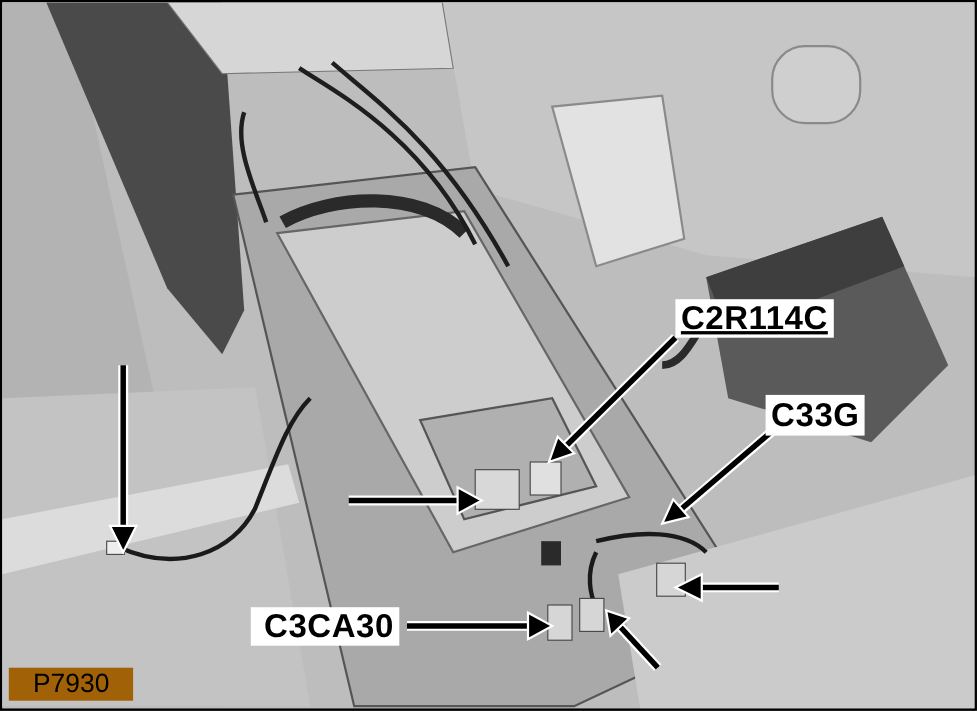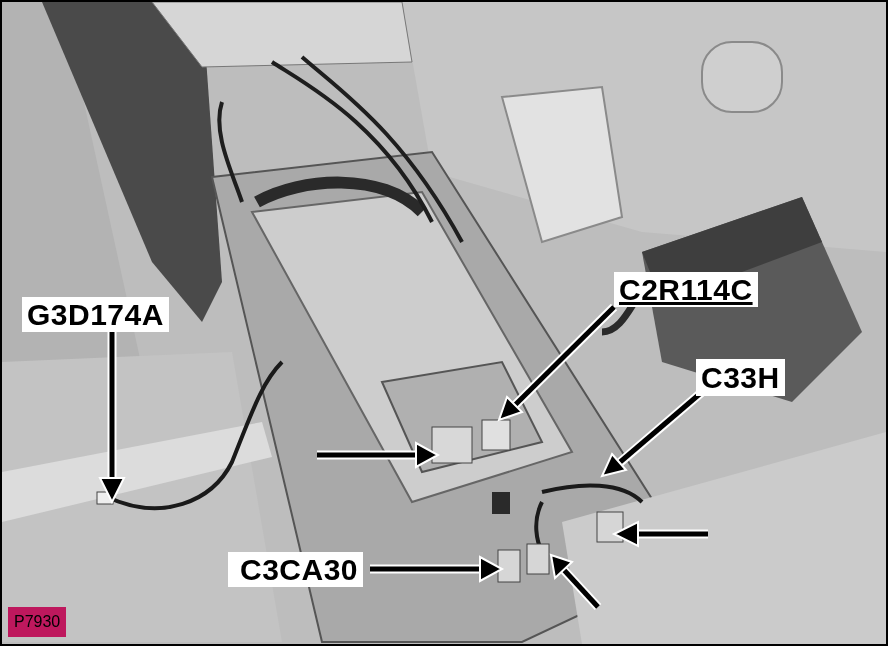--- a/index.html
+++ b/index.html
@@ -11,23 +11,23 @@
   svg.scene { position: absolute; left: 0; top: 0; }
   .label {
     position: absolute; background: #fff; color: #000;
     font-family: "Liberation Sans", sans-serif; font-weight: bold;
     font-size: 30px; line-height: 30px; padding: 3px 5px 2px 5px;
     letter-spacing: 0.5px; white-space: nowrap;
   }
   .label.two { line-height: 32px; }
   .label .line { display: block; }
   .fig-id {
-    position: absolute; background: #be185d; color: #000;
+    position: absolute; background: #a16207; color: #000;
     font-family: "Liberation Sans", sans-serif; font-weight: normal;
-    font-size: 16px; line-height: 26px; padding: 2px 6px;
+    font-size: 24px; line-height: 26px; padding: 2px 22px;
   }
 </style>
 </head>
 <body>
 
 <div class="frame">
 
   <svg class="scene" width="884" height="642" viewBox="0 0 884 642">
 
     <rect x="0" y="0" width="884" height="642" fill="#bdbdbd"></rect>
@@ -90,28 +90,25 @@
       <polygon points="98,476 122,476 110,500"></polygon>
       <polygon points="414,441 414,465 436,453"></polygon>
       <polygon points="478,555 478,579 500,567"></polygon>
       <polygon points="636,520 636,544 612,532"></polygon>
       <polygon points="505,395 520,410 497,418"></polygon>
       <polygon points="610,452 624,468 600,474"></polygon>
       <polygon points="553,576 570,560 549,553"></polygon>
     </g>
   </svg>
 
-  <div class="label" style="left:20px;top:295px;">
-    <span>G3D174A</span>
-  </div>
   <div class="label" style="left:612px;top:270px;text-decoration:underline;">
     <span>C2R114C</span>
   </div>
   <div class="label two" style="left:694px;top:357px;">
-    <span class="line">C33H</span>
+    <span class="line">C33G</span>
   </div>
   <div class="label" style="left:226px;top:550px;padding-left:12px;">
     <span>C3CA30</span>
   </div>
 
   <div class="fig-id" style="left:6px;top:605px;">
     <span>P7930</span>
   </div>
 </div>
 

